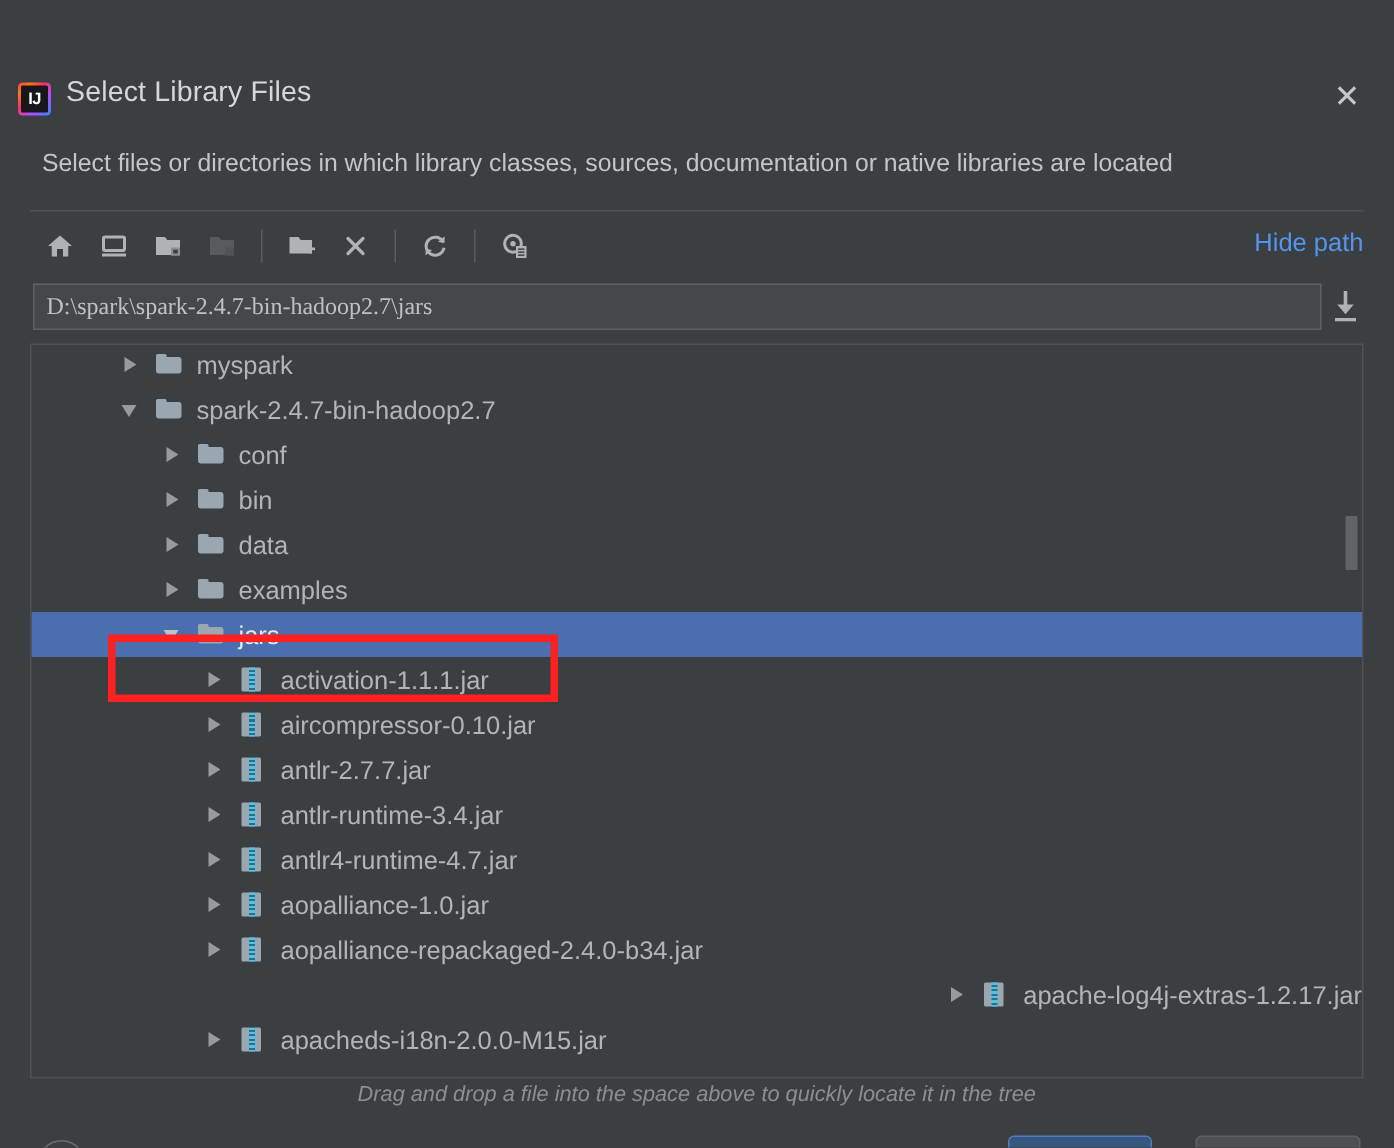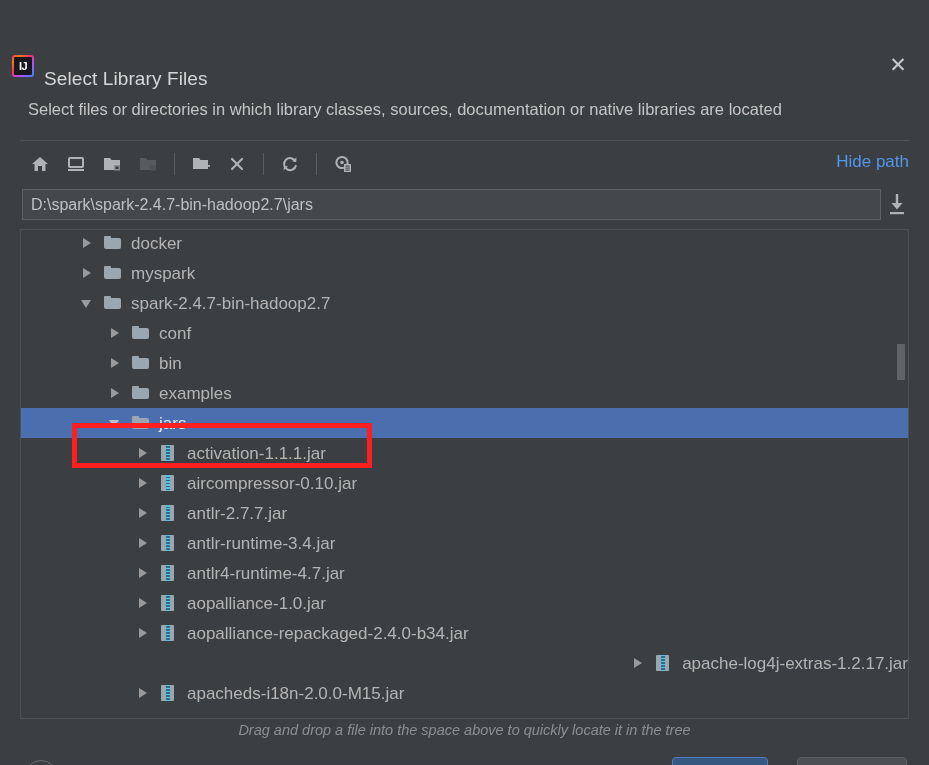--- a/index.html
+++ b/index.html
@@ -47,21 +47,21 @@
     color: #ffffff;
     font-size: 11px;
     font-weight: bold;
     line-height: 18px;
     text-align: center;
     letter-spacing: -0.5px;
     font-family: "Liberation Sans", sans-serif;
   }
   #dialog-title {
     position: absolute;
-    left: 44px; top: 24px;
+    left: 44px; top: 7px;
     font-size: 19px;
     color: #d6d6d6;
     letter-spacing: 0.1px;
   }
   #close-button {
     position: absolute;
     right: 14px; top: 6px;
     width: 34px; height: 30px;
     text-align: center;
     line-height: 30px;
@@ -130,21 +130,21 @@
   #path-field {
     position: absolute;
     left: 0; top: 0;
     width: 859px;
     height: 31px;
     box-sizing: border-box;
     background: #45484a;
     border: 1px solid #5e6163;
     color: #bec0c2;
     font-size: 16px;
-    font-family: Liberation Sans, sans-serif;
+    font-family: Liberation Serif, serif;
     padding: 0 8px;
     outline: none;
   }
   #path-download-icon {
     position: absolute;
     right: 0; top: 3px;
     width: 24px; height: 26px;
     cursor: pointer;
   }
 
@@ -437,41 +437,41 @@
         <rect x="5" y="20" width="14" height="2.2" fill="#b0b3b5"></rect>
       </svg>
     </div>
   </div>
 
   <div id="tree-panel">
     <div id="tree-rows">
         <div class="tree-row" style="padding-left: 58px;">
           <span class="arrow collapsed"></span>
           <span class="node-icon icon-folder"></span>
-          <span class="node-label">docker</span>
-        </div>
-        <div class="tree-row" style="padding-left: 58px;">
-          <span class="arrow collapsed"></span>
-          <span class="node-icon icon-folder"></span>
           <span class="node-label">myspark</span>
         </div>
         <div class="tree-row" style="padding-left: 58px;">
           <span class="arrow expanded"></span>
           <span class="node-icon icon-folder"></span>
           <span class="node-label">spark-2.4.7-bin-hadoop2.7</span>
         </div>
         <div class="tree-row" style="padding-left: 86px;">
           <span class="arrow collapsed"></span>
           <span class="node-icon icon-folder"></span>
           <span class="node-label">conf</span>
         </div>
         <div class="tree-row" style="padding-left: 86px;">
           <span class="arrow collapsed"></span>
           <span class="node-icon icon-folder"></span>
           <span class="node-label">bin</span>
+        </div>
+        <div class="tree-row" style="padding-left: 86px;">
+          <span class="arrow collapsed"></span>
+          <span class="node-icon icon-folder"></span>
+          <span class="node-label">data</span>
         </div>
         <div class="tree-row" style="padding-left: 86px;">
           <span class="arrow collapsed"></span>
           <span class="node-icon icon-folder"></span>
           <span class="node-label">examples</span>
         </div>
         <div class="tree-row selected" style="padding-left: 86px;">
           <span class="arrow expanded"></span>
           <span class="node-icon icon-folder"></span>
           <span class="node-label">jars</span>

